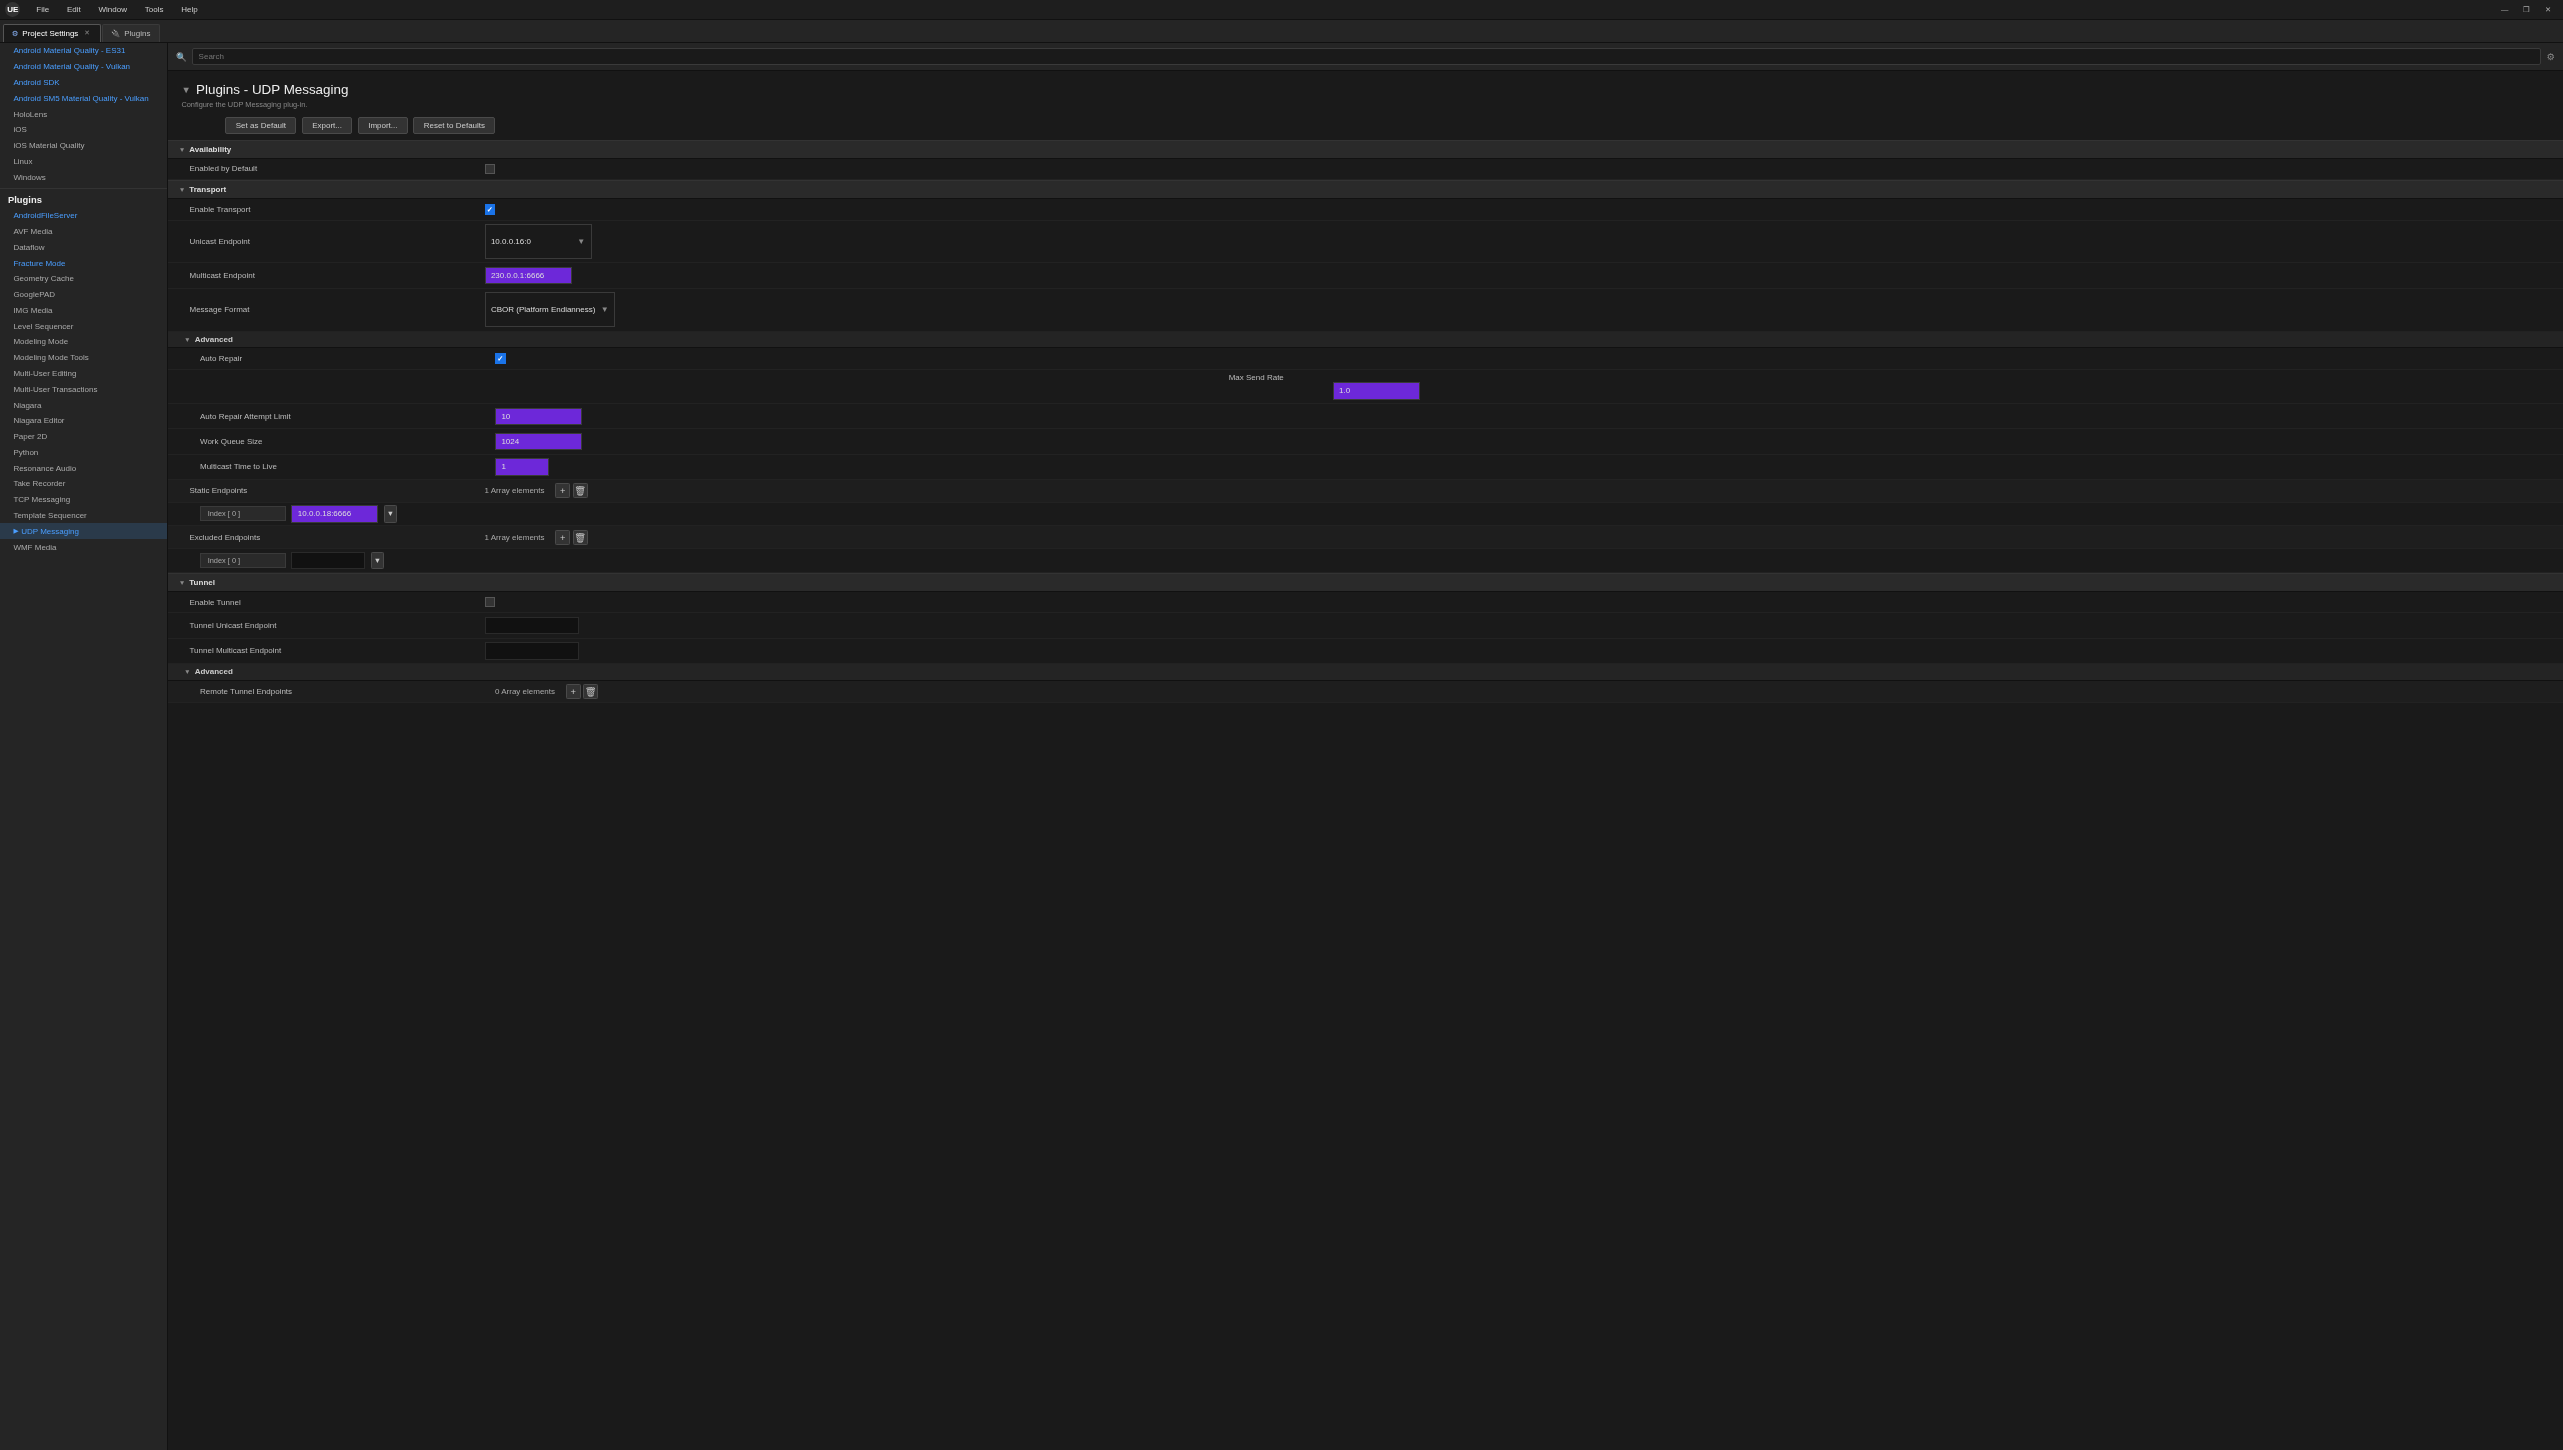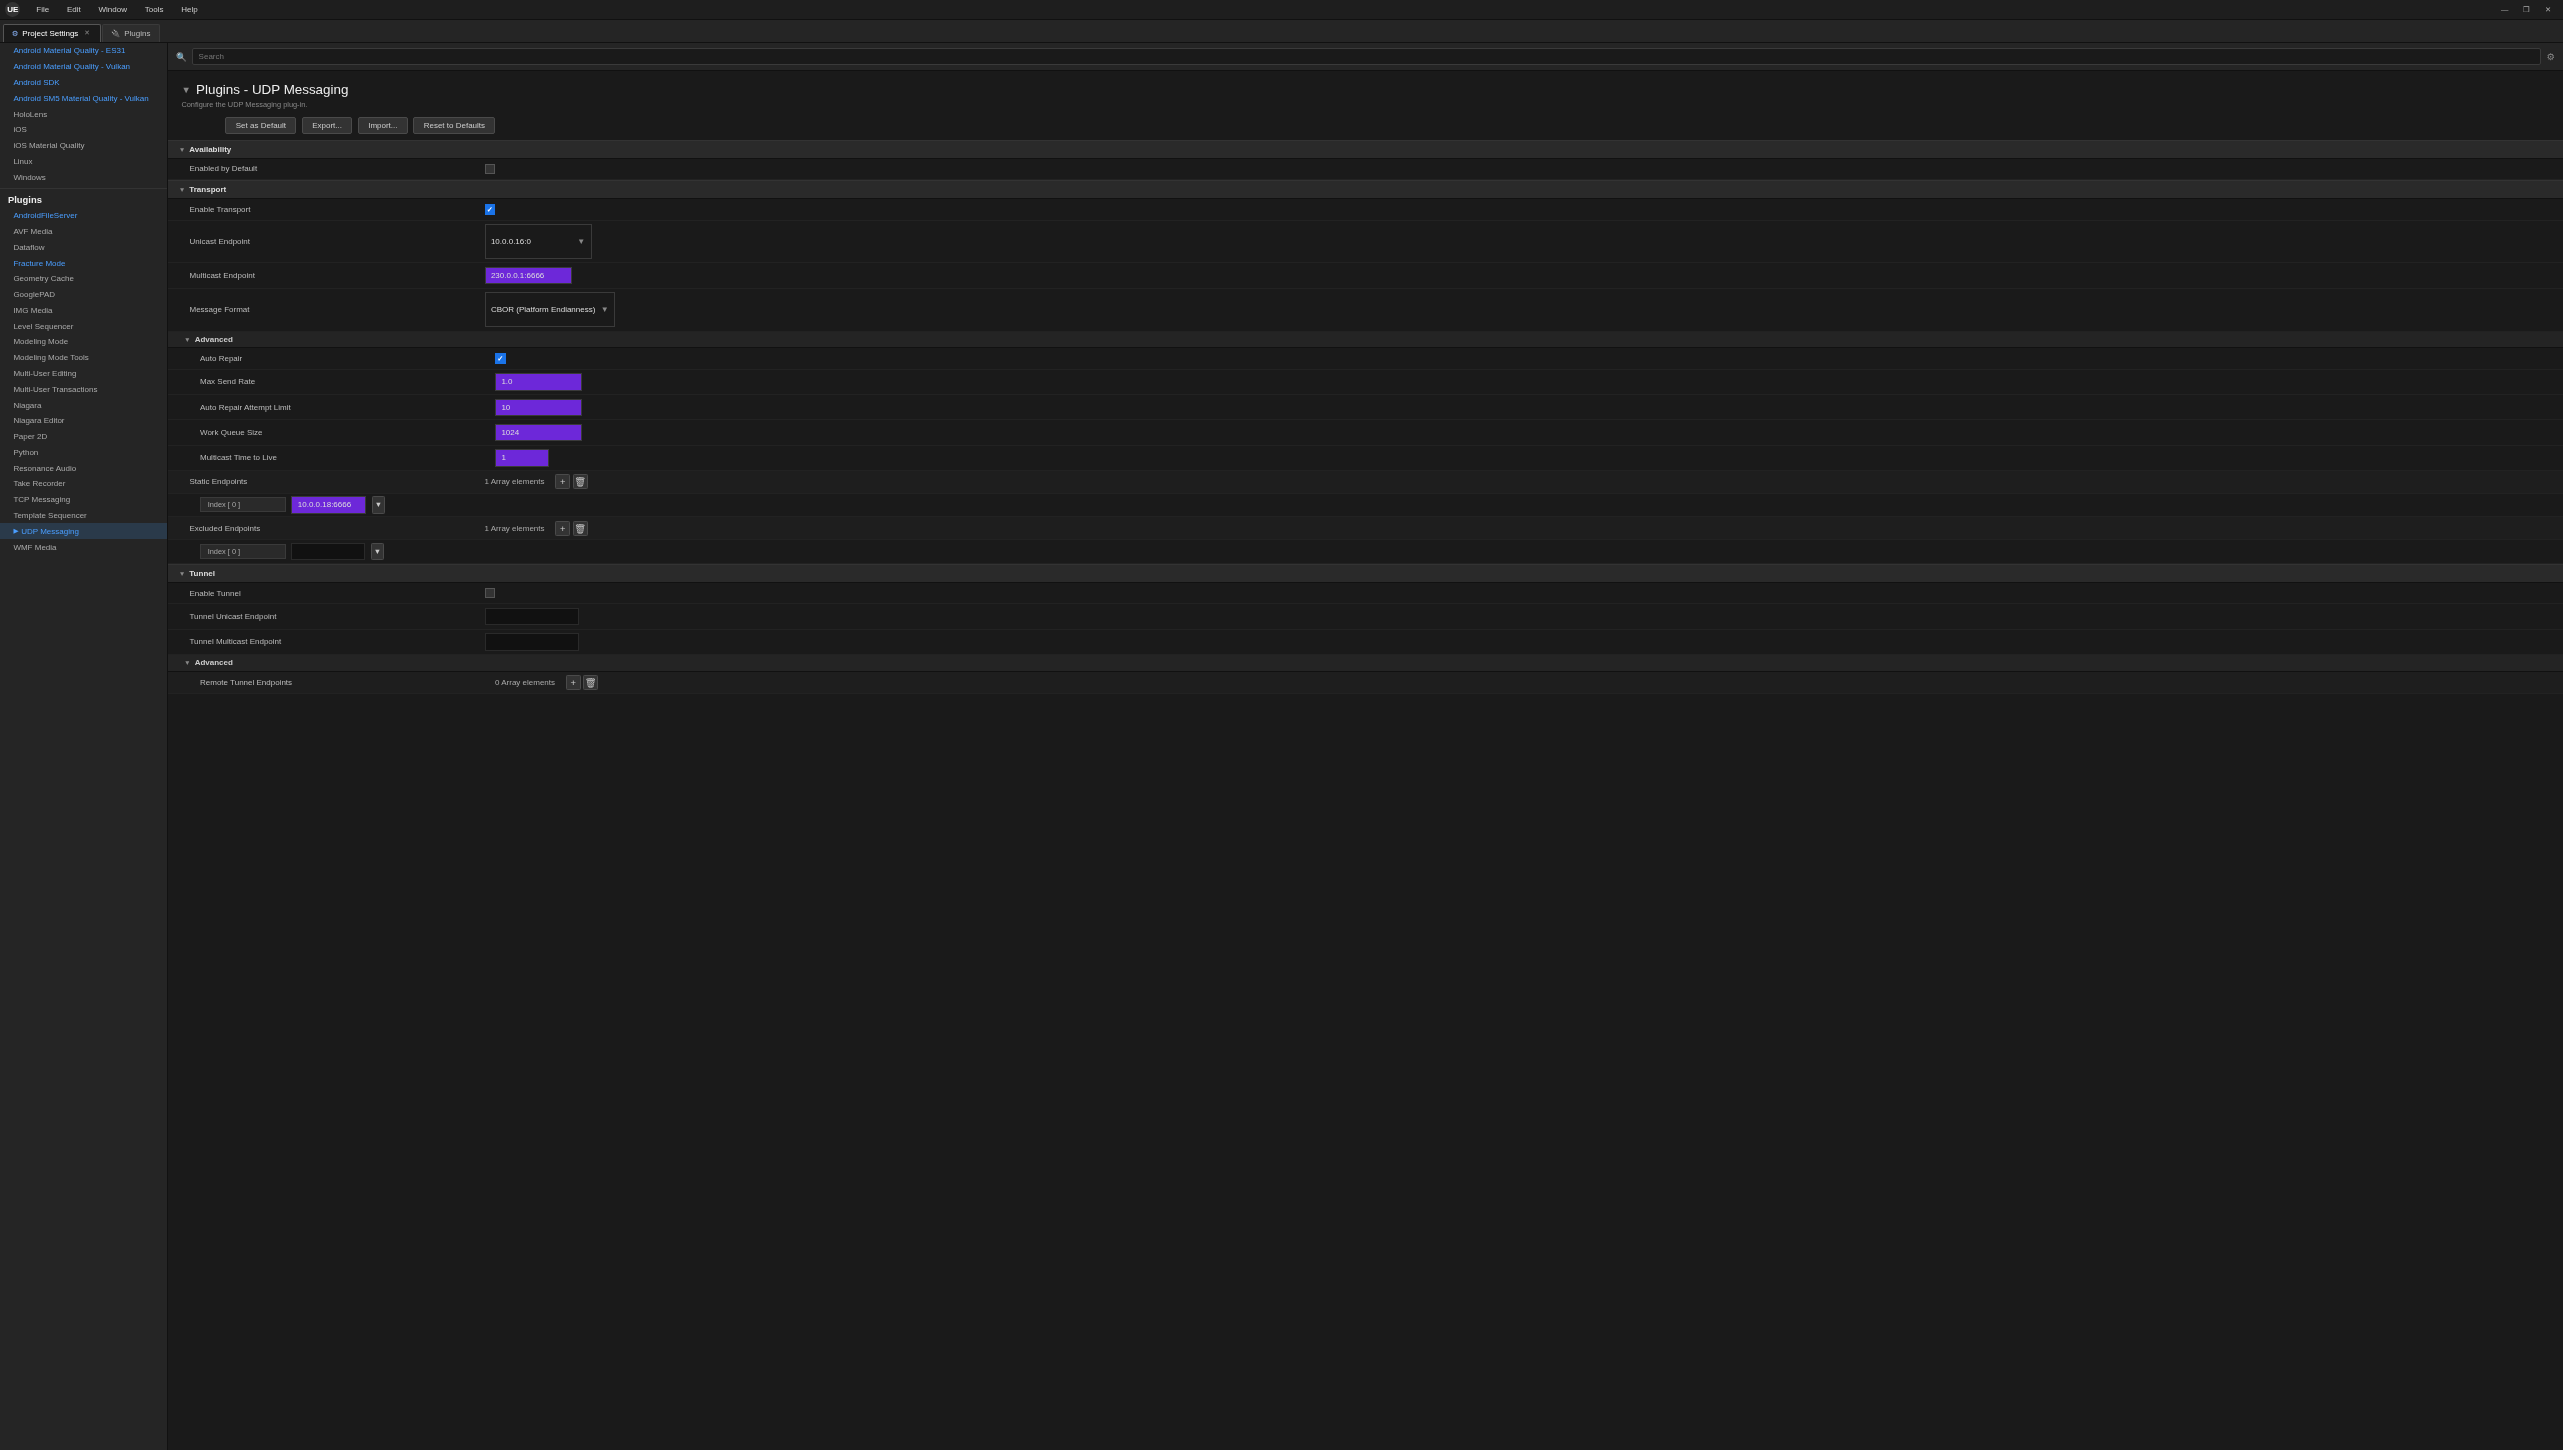--- a/index.html
+++ b/index.html
@@ -532,21 +532,21 @@
         <span>Advanced</span>
       </div>
 
       <div class="setting-row" style="padding-left:32px;">
         <div class="setting-label">Auto Repair</div>
         <div class="setting-control">
           <div class="checkbox checked"></div>
         </div>
       </div>
 
-      <div class="setting-row" style="padding-left:32px;">
+      <div class="setting-row" style="padding-left:32px;flex-direction:column;">
         <div class="setting-label">Max Send Rate</div>
         <div class="setting-control">
           <input class="text-input" type="text" value="1.0" style="">
         </div>
       </div>
 
       <div class="setting-row" style="padding-left:32px;">
         <div class="setting-label">Auto Repair Attempt Limit</div>
         <div class="setting-control">
           <input class="text-input" type="text" value="10" style="">
@@ -570,21 +570,21 @@
       <div class="array-header">
         <div class="array-label">Static Endpoints</div>
         <span class="array-count">1 Array elements</span>
         <div class="array-btn">+</div>
         <div class="array-btn">🗑</div>
       </div>
 
       <div class="array-item-row">
         <span class="index-label">Index [ 0 ]</span>
         <div style="margin-left:5.4px;display:flex;align-items:center;gap:2.7px;">
-          <input class="text-input" type="text" style="width: 75px;" value="10.0.0.18:6666">
+          <input class="text-input" type="text" style="width: 87px;" value="10.0.0.18:6666">
           <div class="array-btn" style="width:13.4px;height:17.5px;font-size:7.4px;">▼</div>
         </div>
       </div>
 
       <div class="array-header">
         <div class="array-label">Excluded Endpoints</div>
         <span class="array-count">1 Array elements</span>
         <div class="array-btn">+</div>
         <div class="array-btn">🗑</div>
       </div>

